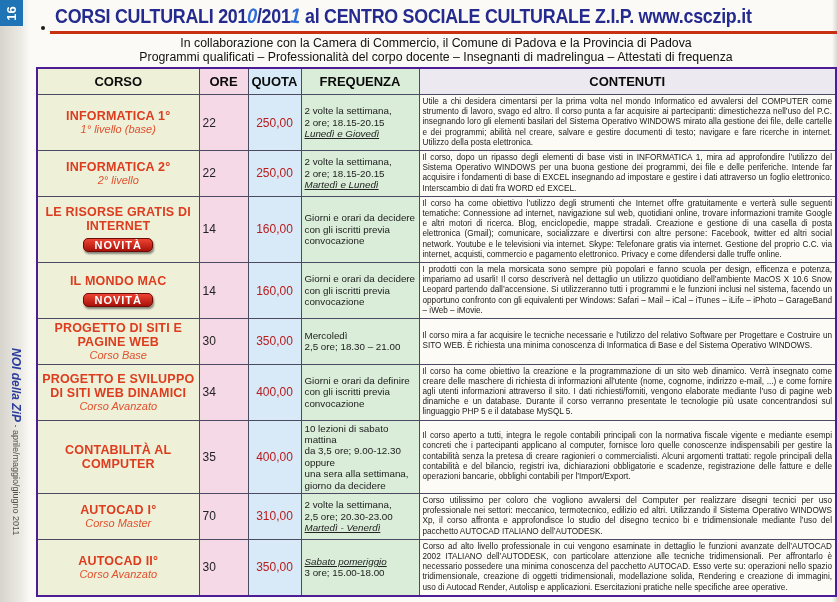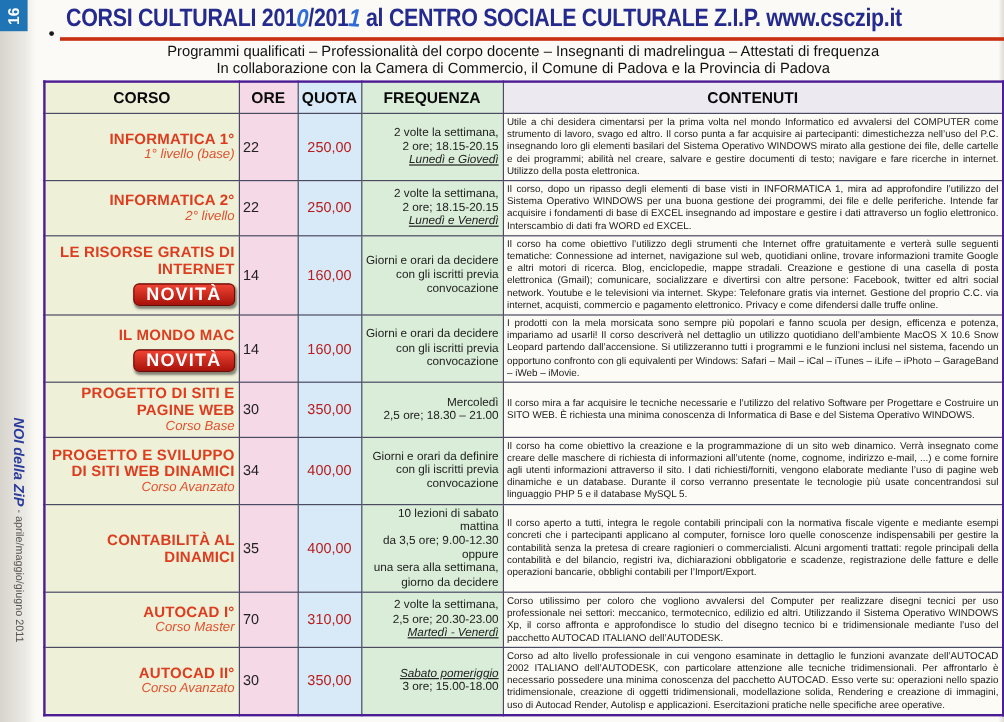--- a/index.html
+++ b/index.html
@@ -59,31 +59,31 @@
   col.w-corso{width:162px;}
   col.w-ore{width:49px;}
   col.w-quota{width:53px;}
   col.w-freq{width:118px;}
   col.w-cont{width:417px;}
   .h-corso{background:var(--col_corso_bg);}
   .h-ore{background:var(--col_ore_bg);}
   .h-quota{background:var(--col_quota_bg);}
   .h-freq{background:var(--col_freq_bg);}
   .h-cont{background:#eceaf0;}
-  .c-corso{background:var(--col_corso_bg);text-align:right;}
+  .c-corso{background:var(--col_corso_bg);text-align:center;}
   .c-ore{background:var(--col_ore_bg);text-align:left;font-size:12px;color:#222;}
   .c-quota{background:var(--col_quota_bg);text-align:center;font-size:12px;color:#b91c1c;}
-  .c-freq{background:var(--col_freq_bg);text-align:right;font-size:9.8px;line-height:11.4px;color:#222;}
+  .c-freq{background:var(--col_freq_bg);text-align:left;font-size:9.8px;line-height:11.4px;color:#222;}
   .c-cont{background:var(--col_cont_bg);font-size:8.2px;line-height:10.2px;text-align:justify;color:#1b1b1b;padding:3px 6px;}
   .ctitle{font-weight:bold;font-size:12.5px;line-height:14px;color:var(--course_red);letter-spacing:0.2px;}
   .csub{font-style:italic;font-size:11px;line-height:12.5px;color:#e0512e;}
   .novita{
     display:inline-block;margin-top:5px;
     background:linear-gradient(180deg,#ef4433,#a8120a);
-    color:#fff;font-weight:bold;font-size:15px;letter-spacing:1px;
+    color:#fff;font-weight:bold;font-size:11px;letter-spacing:1px;
     padding:0 10px;border-radius:5px;border:1px solid #6d0b06;
     box-shadow:1px 2px 2px rgba(0,0,0,0.45);
   }
   .c-freq .it{font-style:italic;text-decoration:underline;}
   .sidebar-vert{
     position:absolute;left:7px;top:348px;
     writing-mode:vertical-rl;white-space:nowrap;
   }
   .sidebar-vert .mag{font-weight:bold;font-style:italic;font-size:12px;color:#2a3c9c;}
   .sidebar-vert .issue{font-size:9px;color:#55504a;}
@@ -97,22 +97,22 @@
 <div class="pagenum">
   <span>16</span>
 </div>
 <div class="dot"></div>
 
 <div class="main-title"><span>CORSI CULTURALI 201</span><span class="hand">0</span><span>/201</span><span class="hand">1</span><span> al CENTRO SOCIALE CULTURALE Z.I.P. www.csczip.it</span></div>
 
 <div class="red-rule"></div>
 
 <div class="subtitle">
+  <div>In collaborazione con la Camera di Commercio, il Comune di Padova e la Provincia di Padova</div>
   <div>Programmi qualificati – Professionalità del corpo docente – Insegnanti di madrelingua – Attestati di frequenza</div>
-  <div>In collaborazione con la Camera di Commercio, il Comune di Padova e la Provincia di Padova</div>
 </div>
 
 <table class="courses">
   <colgroup>
     <col class="w-corso">
       <col class="w-ore">
       <col class="w-quota">
       <col class="w-freq">
       <col class="w-cont">
   </colgroup>
@@ -143,21 +143,21 @@
     <tr>
       <td class="c-corso">
         <div class="ctitle">INFORMATICA 2°</div>
         <div class="csub">2° livello</div>
       </td>
       <td class="c-ore">22</td>
       <td class="c-quota">250,00</td>
       <td class="c-freq">
           <div>2 volte la settimana,</div>
           <div>2 ore; 18.15-20.15</div>
-          <div class="it">Lunedì e Venerdì</div>
+          <div class="it">Martedì e Lunedì</div>
         </td>
       <td class="c-cont">Il corso, dopo un ripasso degli elementi di base visti in INFORMATICA 1, mira ad approfondire l’utilizzo del Sistema Operativo WINDOWS per una buona gestione dei programmi, dei file e delle periferiche. Intende far acquisire i fondamenti di base di EXCEL insegnando ad impostare e gestire i dati attraverso un foglio elettronico. Interscambio di dati fra WORD ed EXCEL.</td>
     </tr>
     <tr>
       <td class="c-corso">
         <div class="ctitle">LE RISORSE GRATIS DI INTERNET</div>
         <div class="novita">NOVITÀ</div>
       </td>
       <td class="c-ore">14</td>
       <td class="c-quota">160,00</td>
@@ -204,21 +204,21 @@
       <td class="c-quota">400,00</td>
       <td class="c-freq">
           <div>Giorni e orari da definire</div>
           <div>con gli iscritti previa</div>
           <div>convocazione</div>
         </td>
       <td class="c-cont">Il corso ha come obiettivo la creazione e la programmazione di un sito web dinamico. Verrà insegnato come creare delle maschere di richiesta di informazioni all’utente (nome, cognome, indirizzo e-mail, ...) e come fornire agli utenti informazioni attraverso il sito. I dati richiesti/forniti, vengono elaborate mediante l’uso di pagine web dinamiche e un database. Durante il corso verranno presentate le tecnologie più usate concentrandosi sul linguaggio PHP 5 e il database MySQL 5.</td>
     </tr>
     <tr>
       <td class="c-corso">
-        <div class="ctitle">CONTABILITÀ AL DINAMICI</div>
+        <div class="ctitle">CONTABILITÀ AL COMPUTER</div>
       </td>
       <td class="c-ore">35</td>
       <td class="c-quota">400,00</td>
       <td class="c-freq">
           <div>10 lezioni di sabato mattina</div>
           <div>da 3,5 ore; 9.00-12.30</div>
           <div>oppure</div>
           <div>una sera alla settimana,</div>
           <div>giorno da decidere</div>
         </td>

